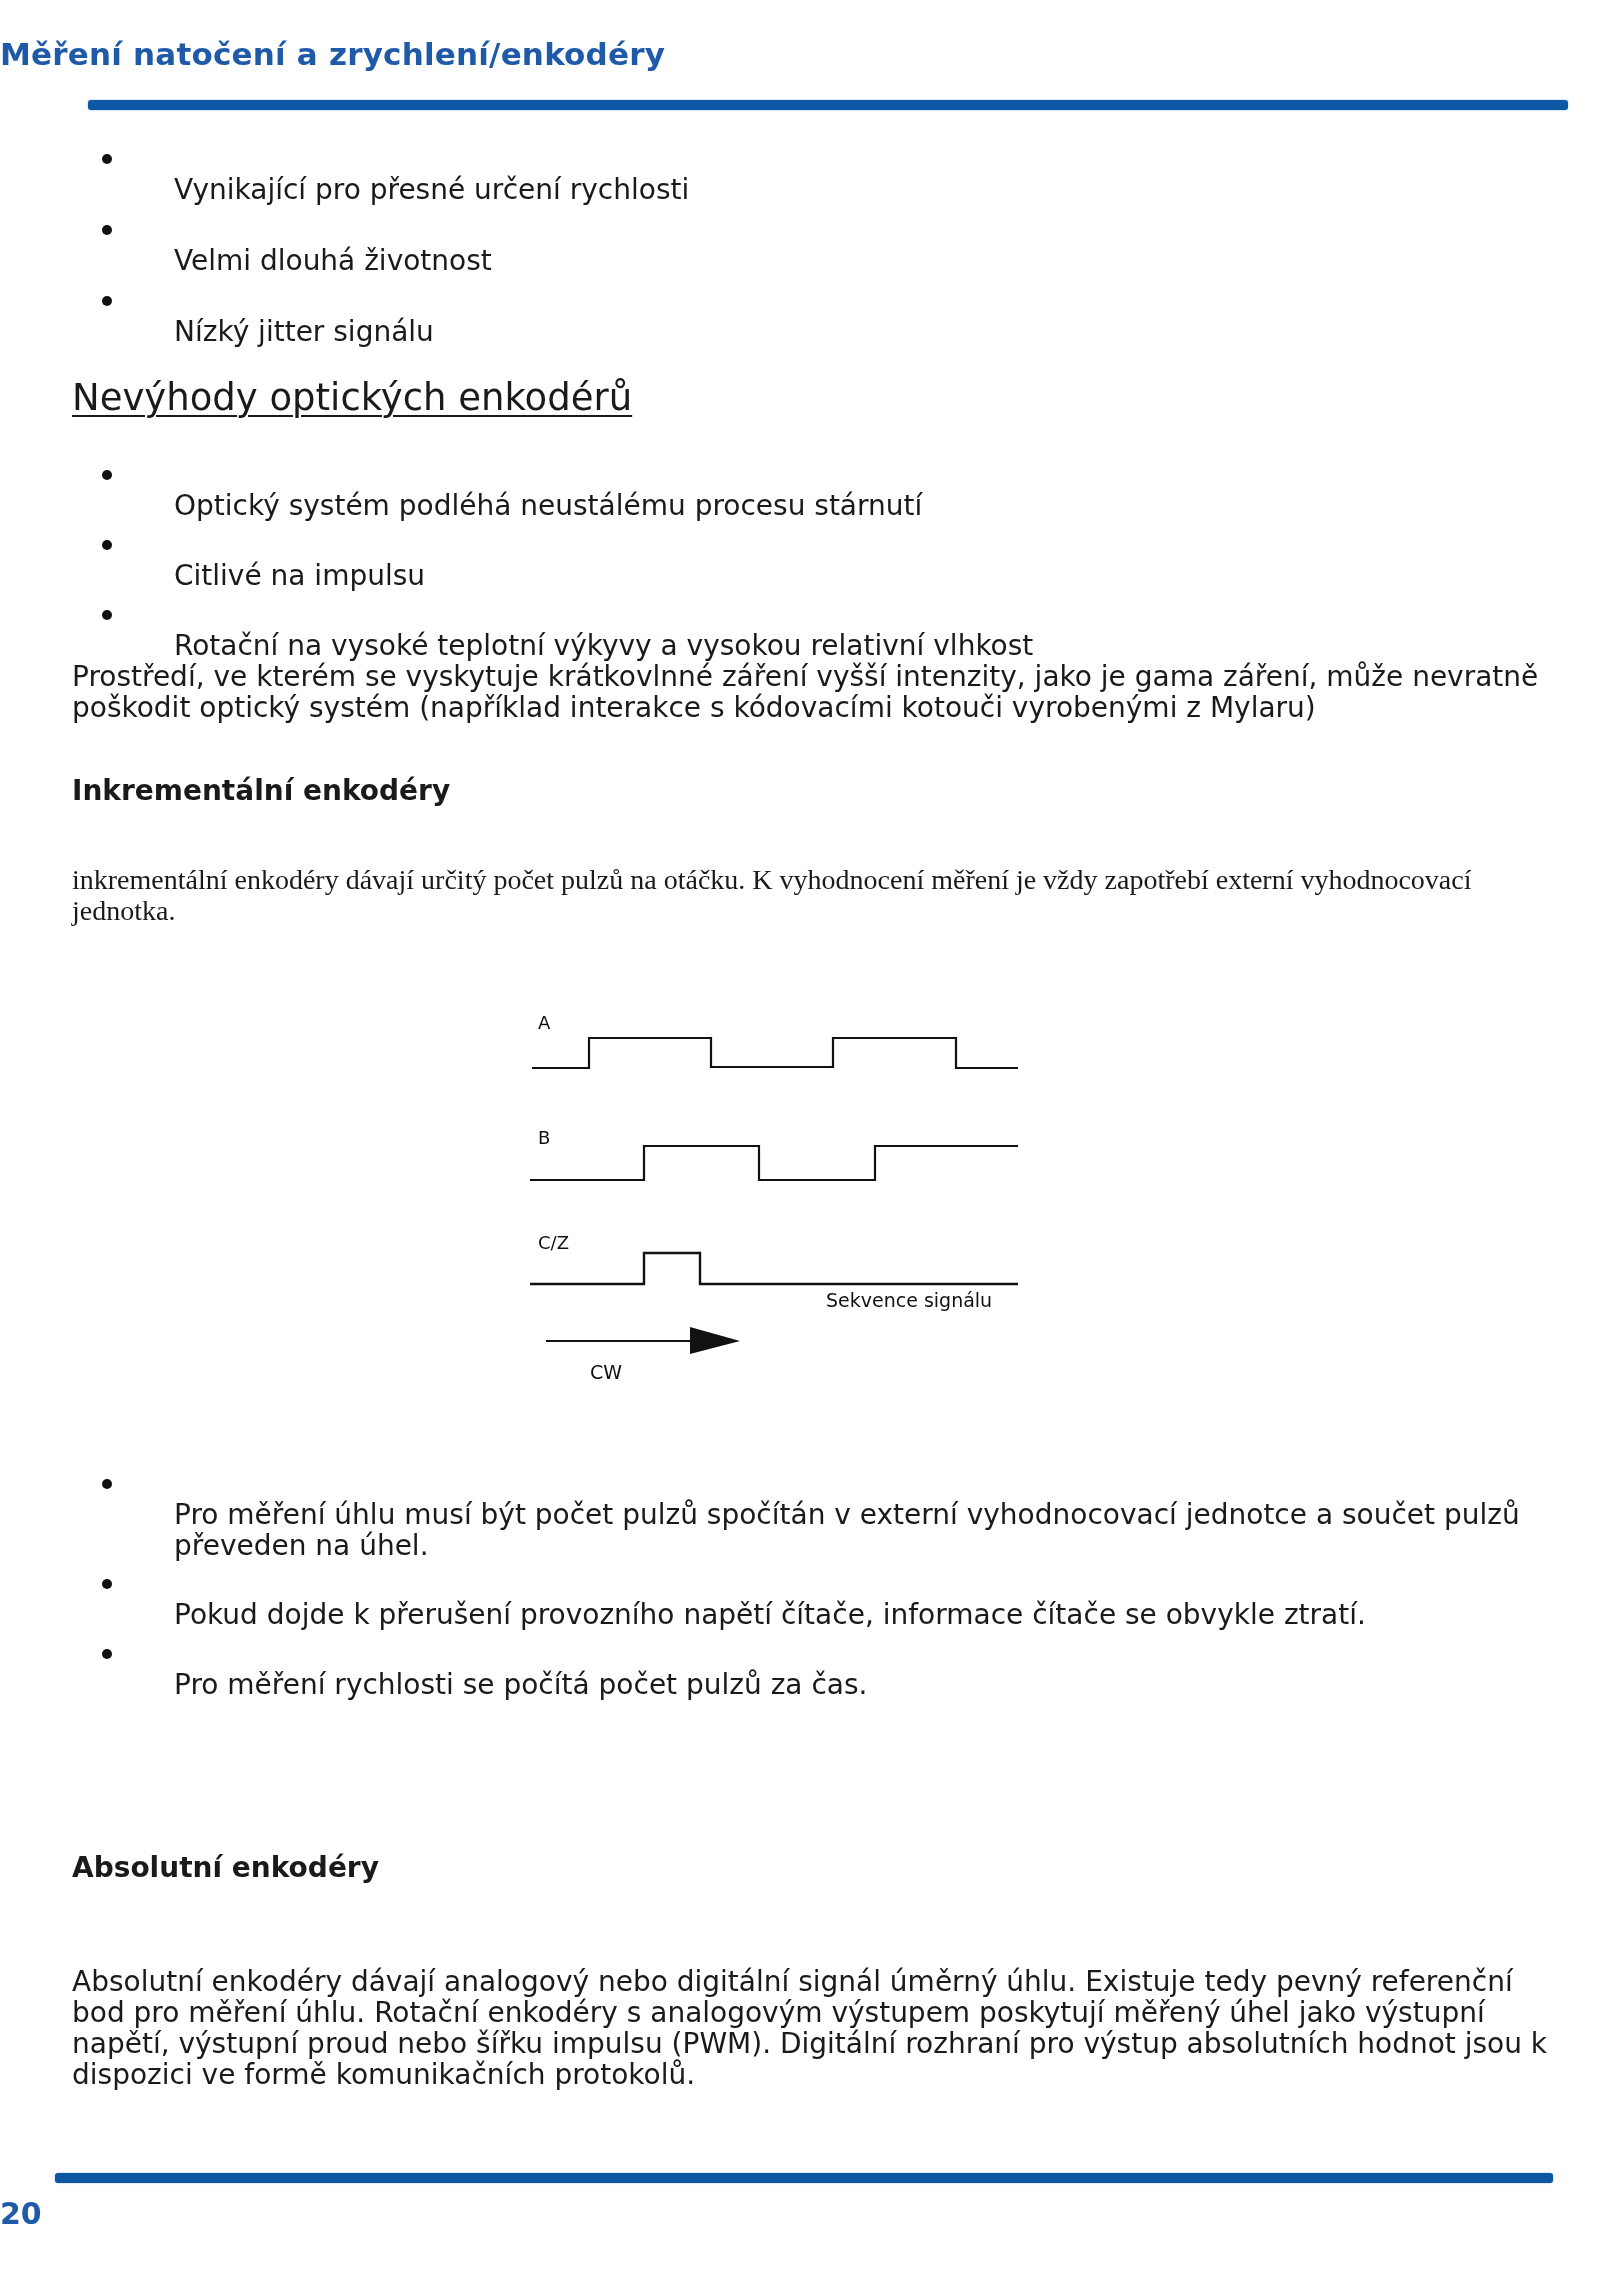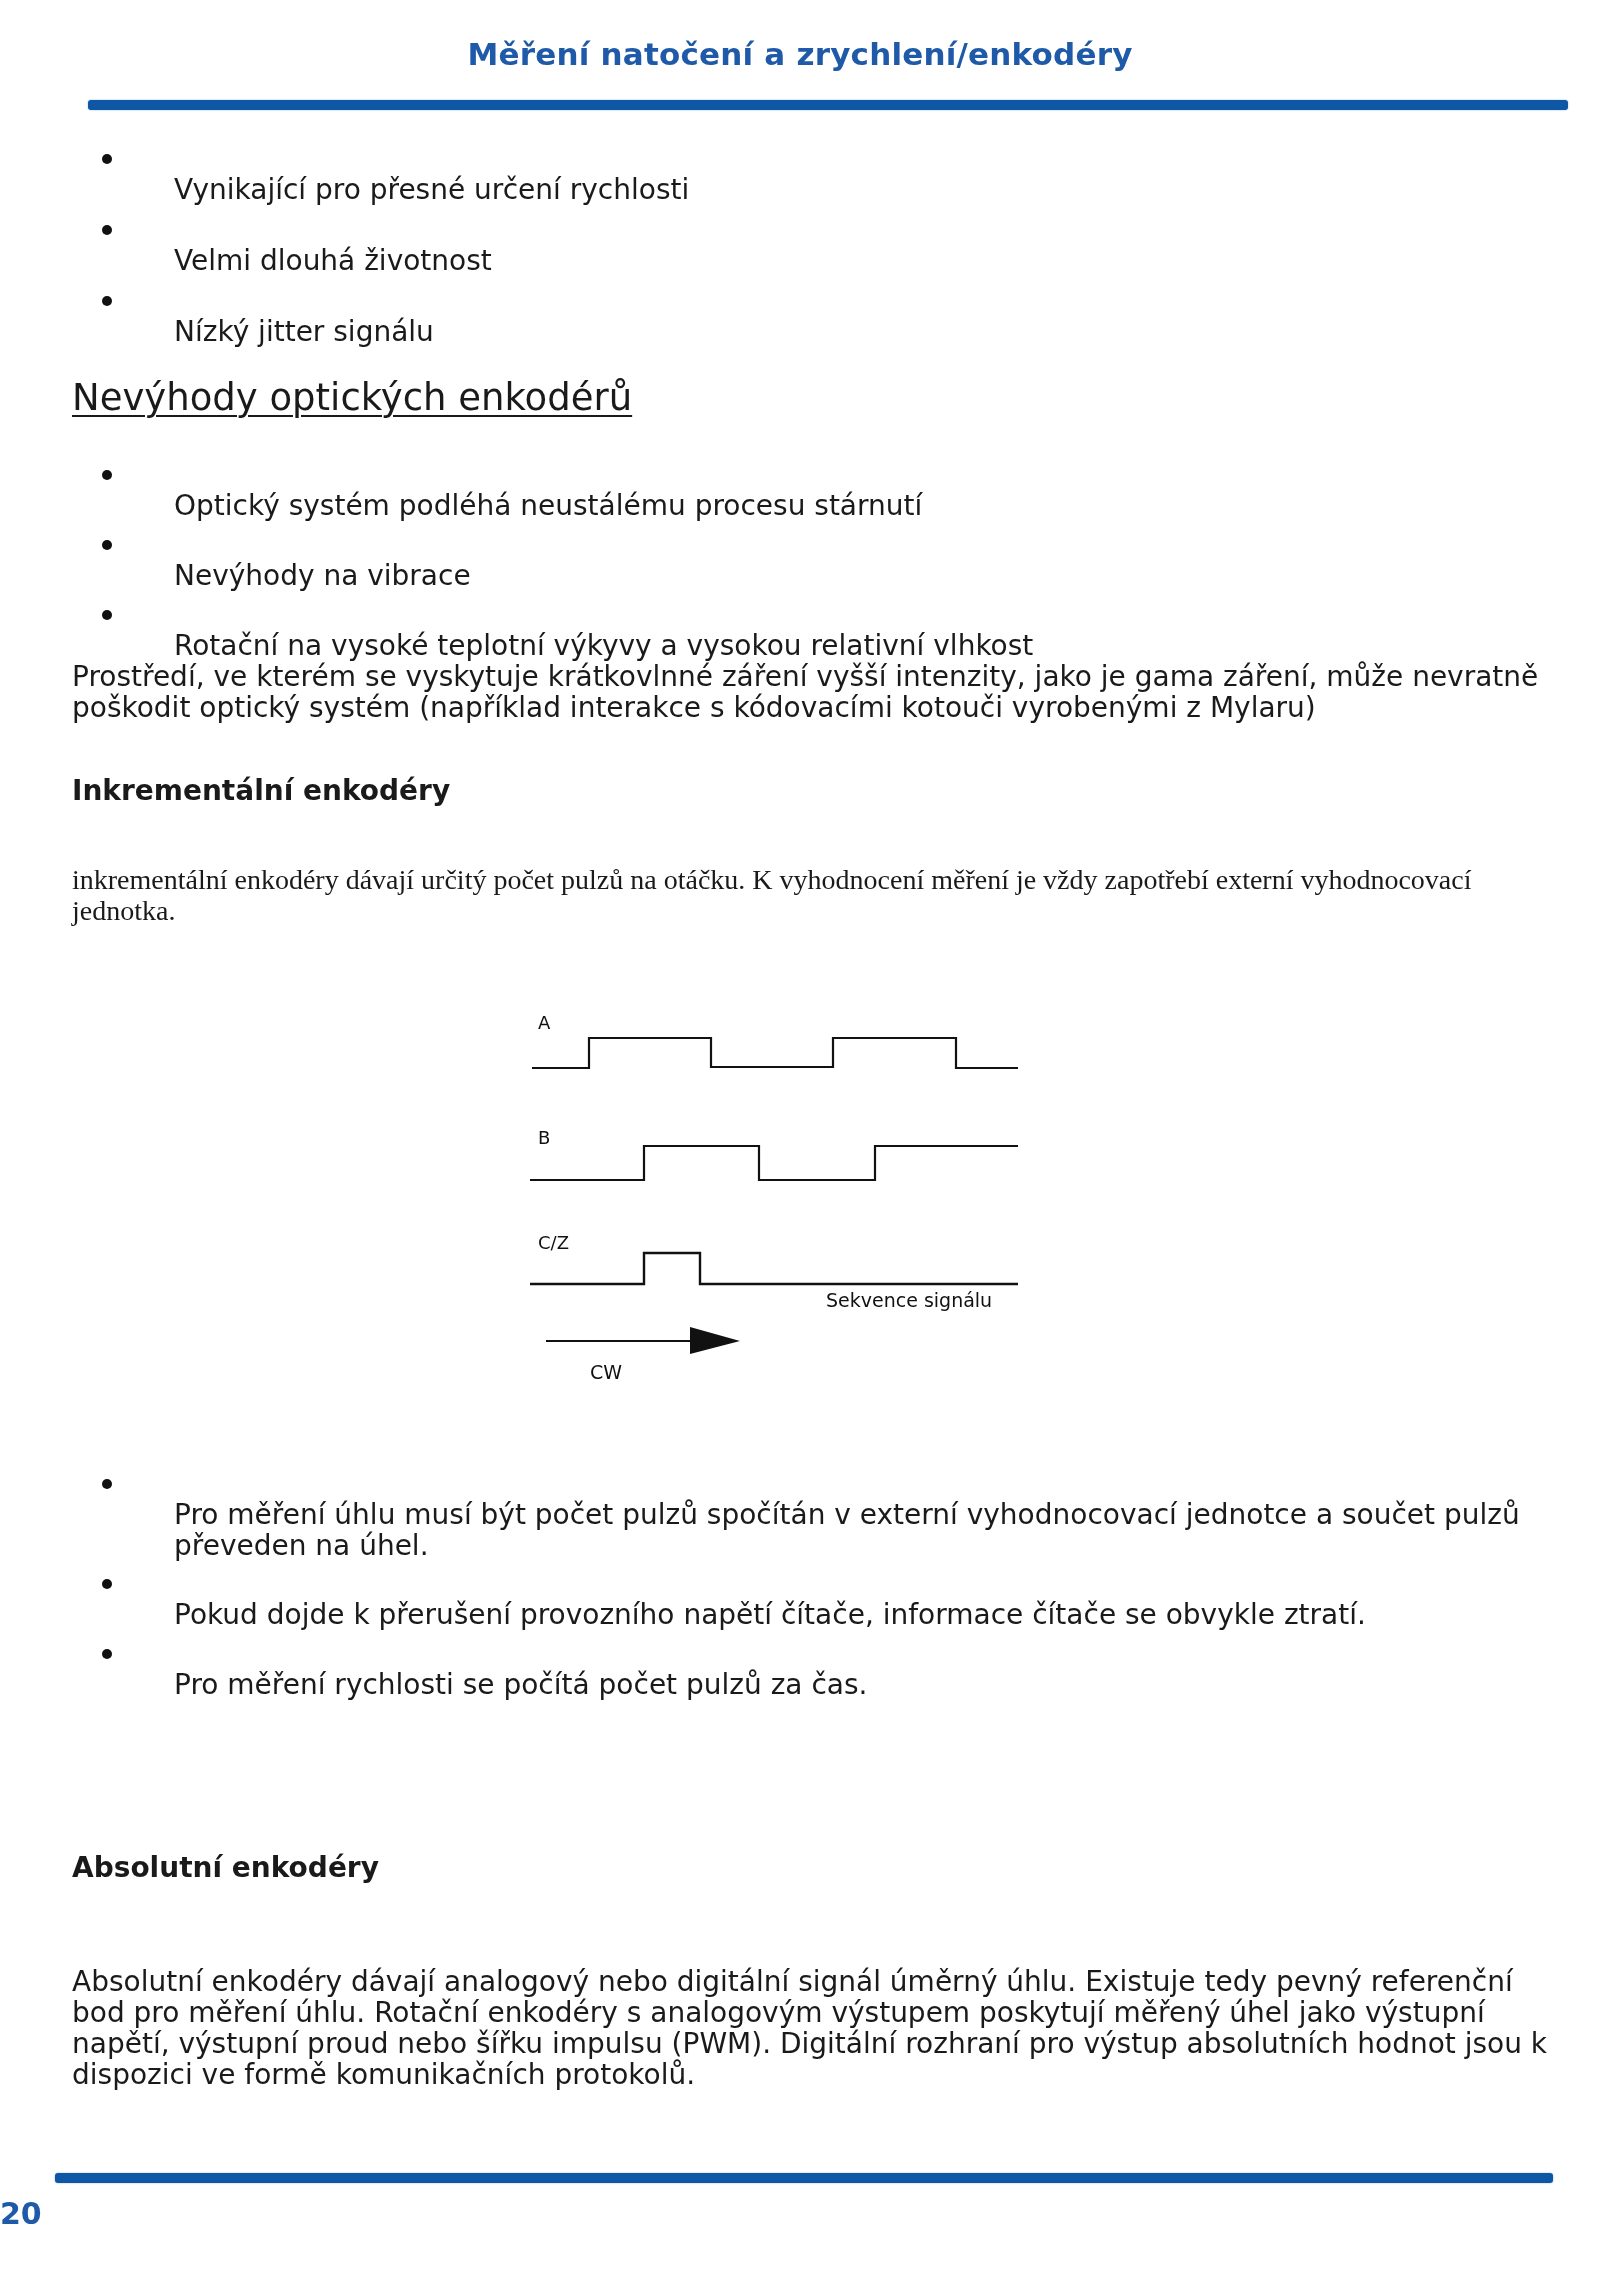--- a/index.html
+++ b/index.html
@@ -1,18 +1,18 @@
 <!DOCTYPE html>
 <html><head>
 <meta charset="utf-8">
 <style>
   html, body { margin: 0; padding: 0; background: #ffffff; }
   body { width: 1600px; height: 2269px; position: relative; overflow: hidden;
          font-family: "DejaVu Sans", sans-serif; color: #1a1a1a; }
-  .header-title { position: absolute; top: 36px; left: 0; width: 1700px; text-align: center;
+  .header-title { position: absolute; top: 36px; left: 0; width: 1700px; text-align: left;
                   font-family: "DejaVu Sans", sans-serif; font-weight: bold; font-size: 31px;
                   color: #1f5aa8; letter-spacing: 0.2px; }
   .rule { position: absolute; background: #0d57a4; border-radius: 3px;
           box-shadow: 0 0 2px #8fb6e0; }
   .rule.top { left: 88px; top: 100px; width: 1480px; height: 10px; }
   .rule.bottom { left: 55px; top: 2173px; width: 1498px; height: 10px; }
   .page-number { position: absolute; top: 2196px; left: 0; width: 1600px; text-align: left;
                  font-family: "DejaVu Sans", sans-serif; font-weight: bold; font-size: 30px; color: #1f5aa8; }
 
   .bullet { position: absolute; left: 0; width: 1560px; font-size: 28px; line-height: 31px; }
@@ -49,21 +49,21 @@
 </div>
 
 <div class="underline-heading" style="top:376px;">Nevýhody optických enkodérů</div>
 
 <div class="bullet" style="top:458px;">
   <span class="dot"></span>
   <span class="text">Optický systém podléhá neustálému procesu stárnutí</span>
 </div>
 <div class="bullet" style="top:528px;">
   <span class="dot"></span>
-  <span class="text">Nevýhody na vibrace</span>
+  <span class="text">Citlivé na impulsu</span>
 </div>
 <div class="bullet" style="top:598px;">
   <span class="dot"></span>
   <span class="text">Rotační na vysoké teplotní výkyvy a vysokou relativní vlhkost</span>
 </div>
 
 <div class="para" style="top:661px;">Prostředí, ve kterém se vyskytuje krátkovlnné záření vyšší intenzity, jako je gama záření, může nevratně poškodit optický systém (například interakce s kódovacími kotouči vyrobenými z Mylaru)</div>
 
 <div class="heading" style="top:774px;">Inkrementální enkodéry</div>
 <div class="para" style="top:864px; width:1420px;font-family:Liberation Serif, serif;">inkrementální enkodéry dávají určitý počet pulzů na otáčku. K vyhodnocení měření je vždy zapotřebí externí vyhodnocovací jednotka.</div>

